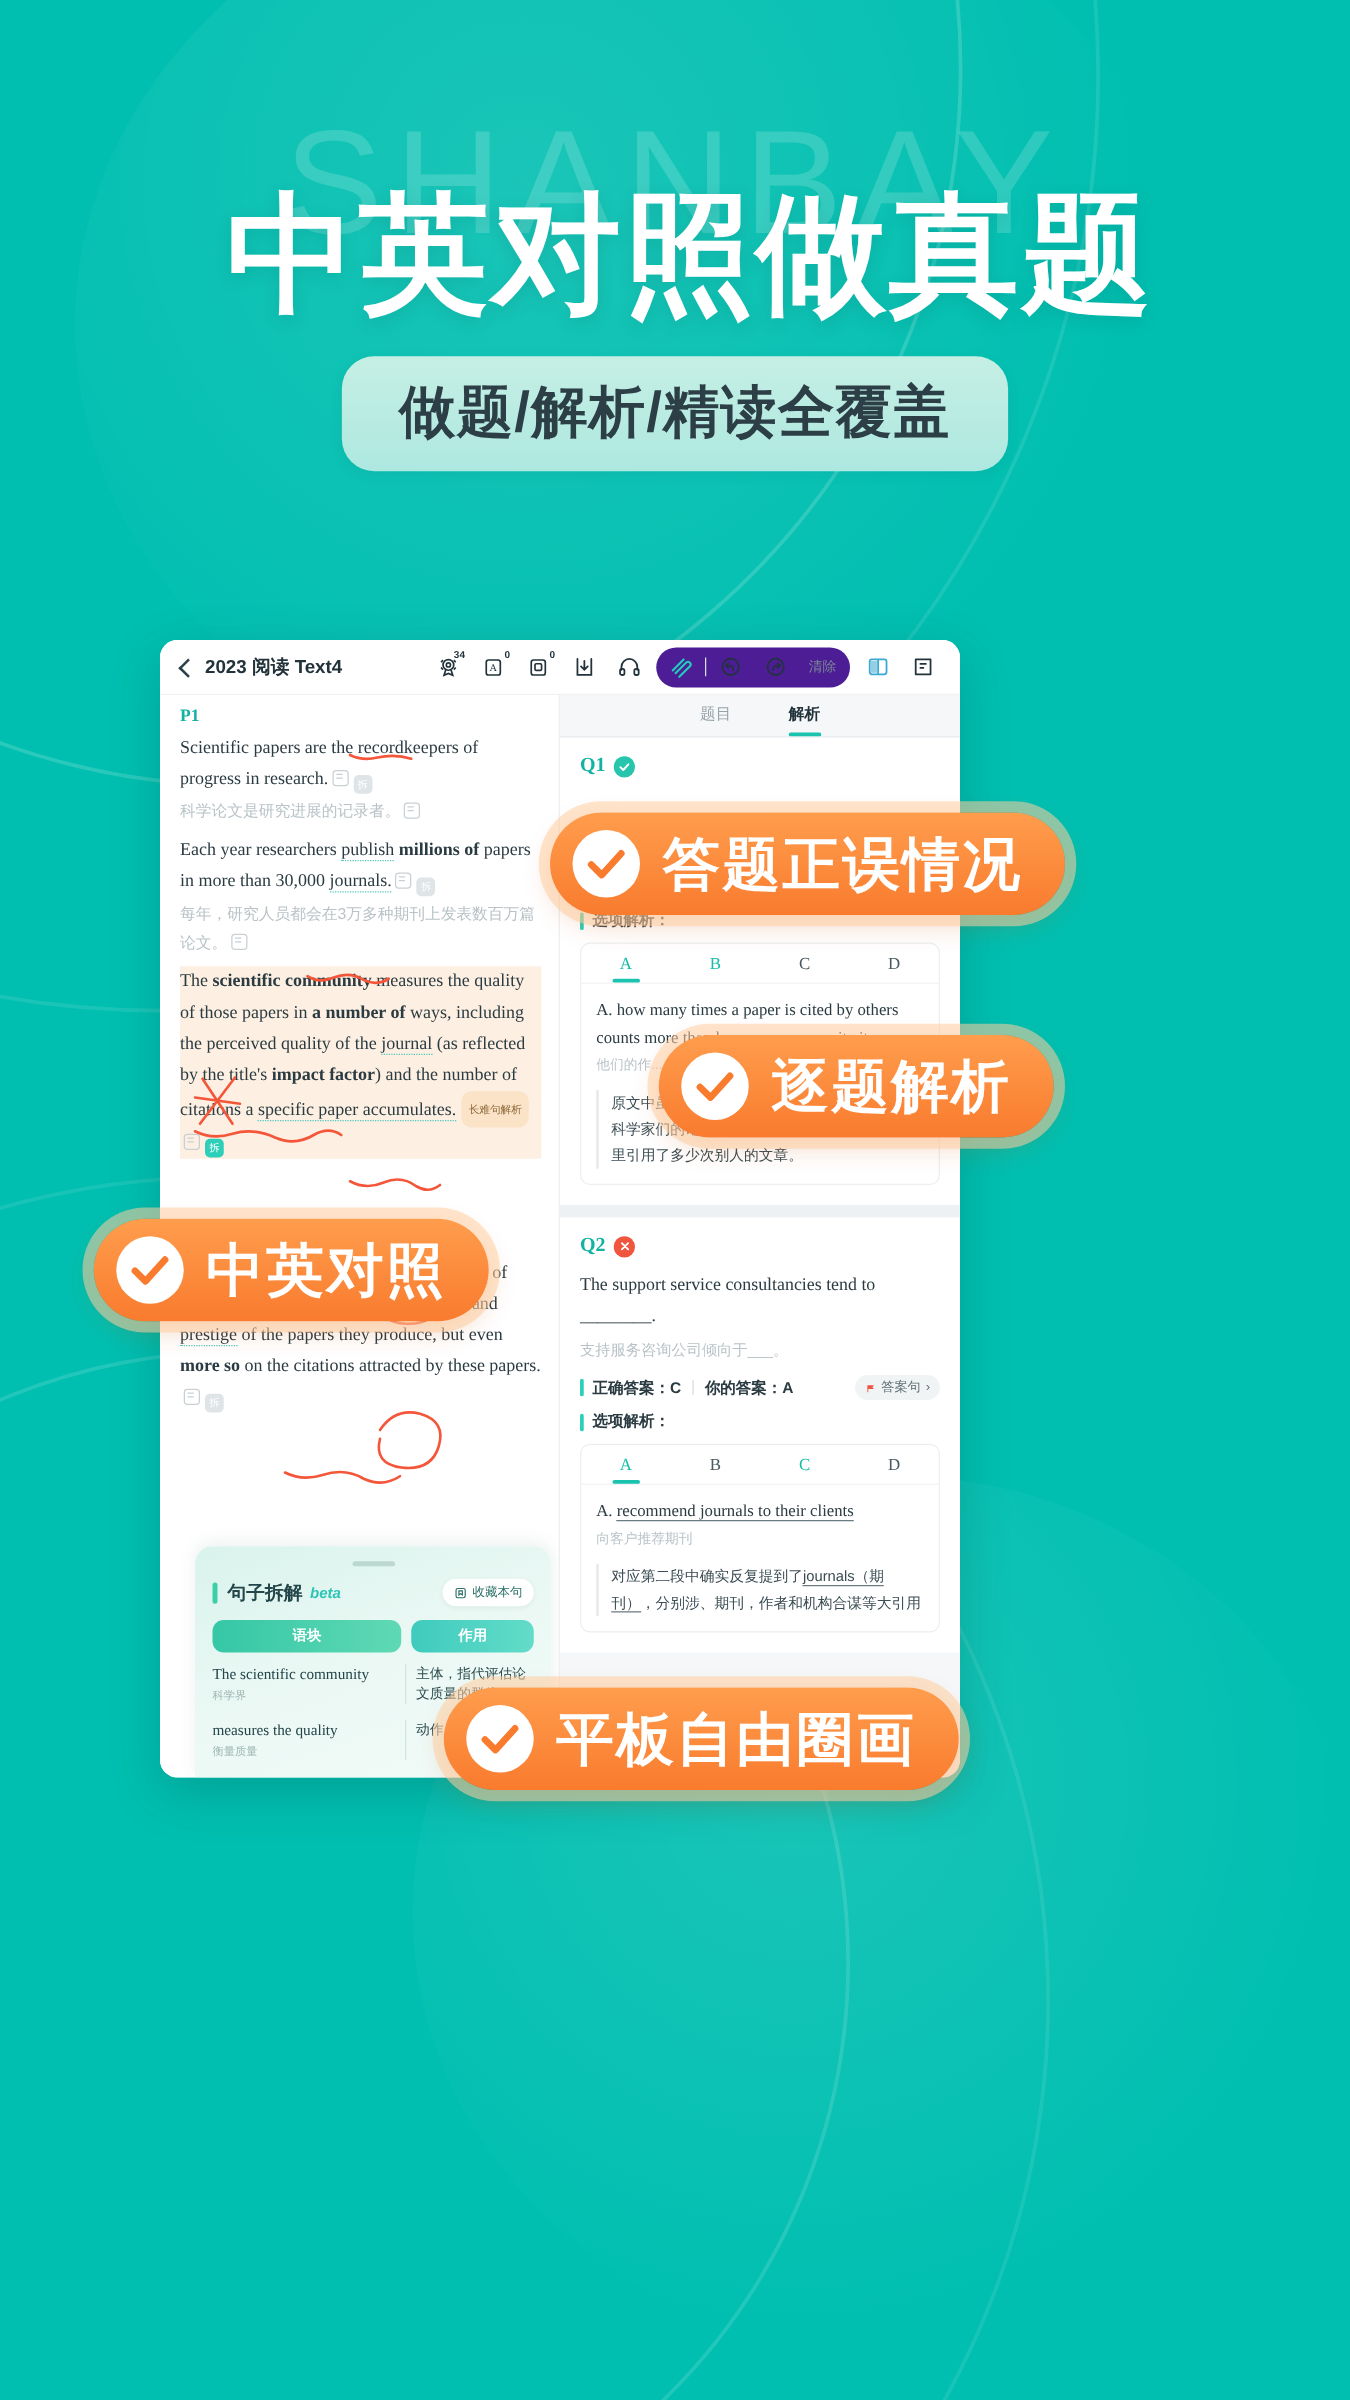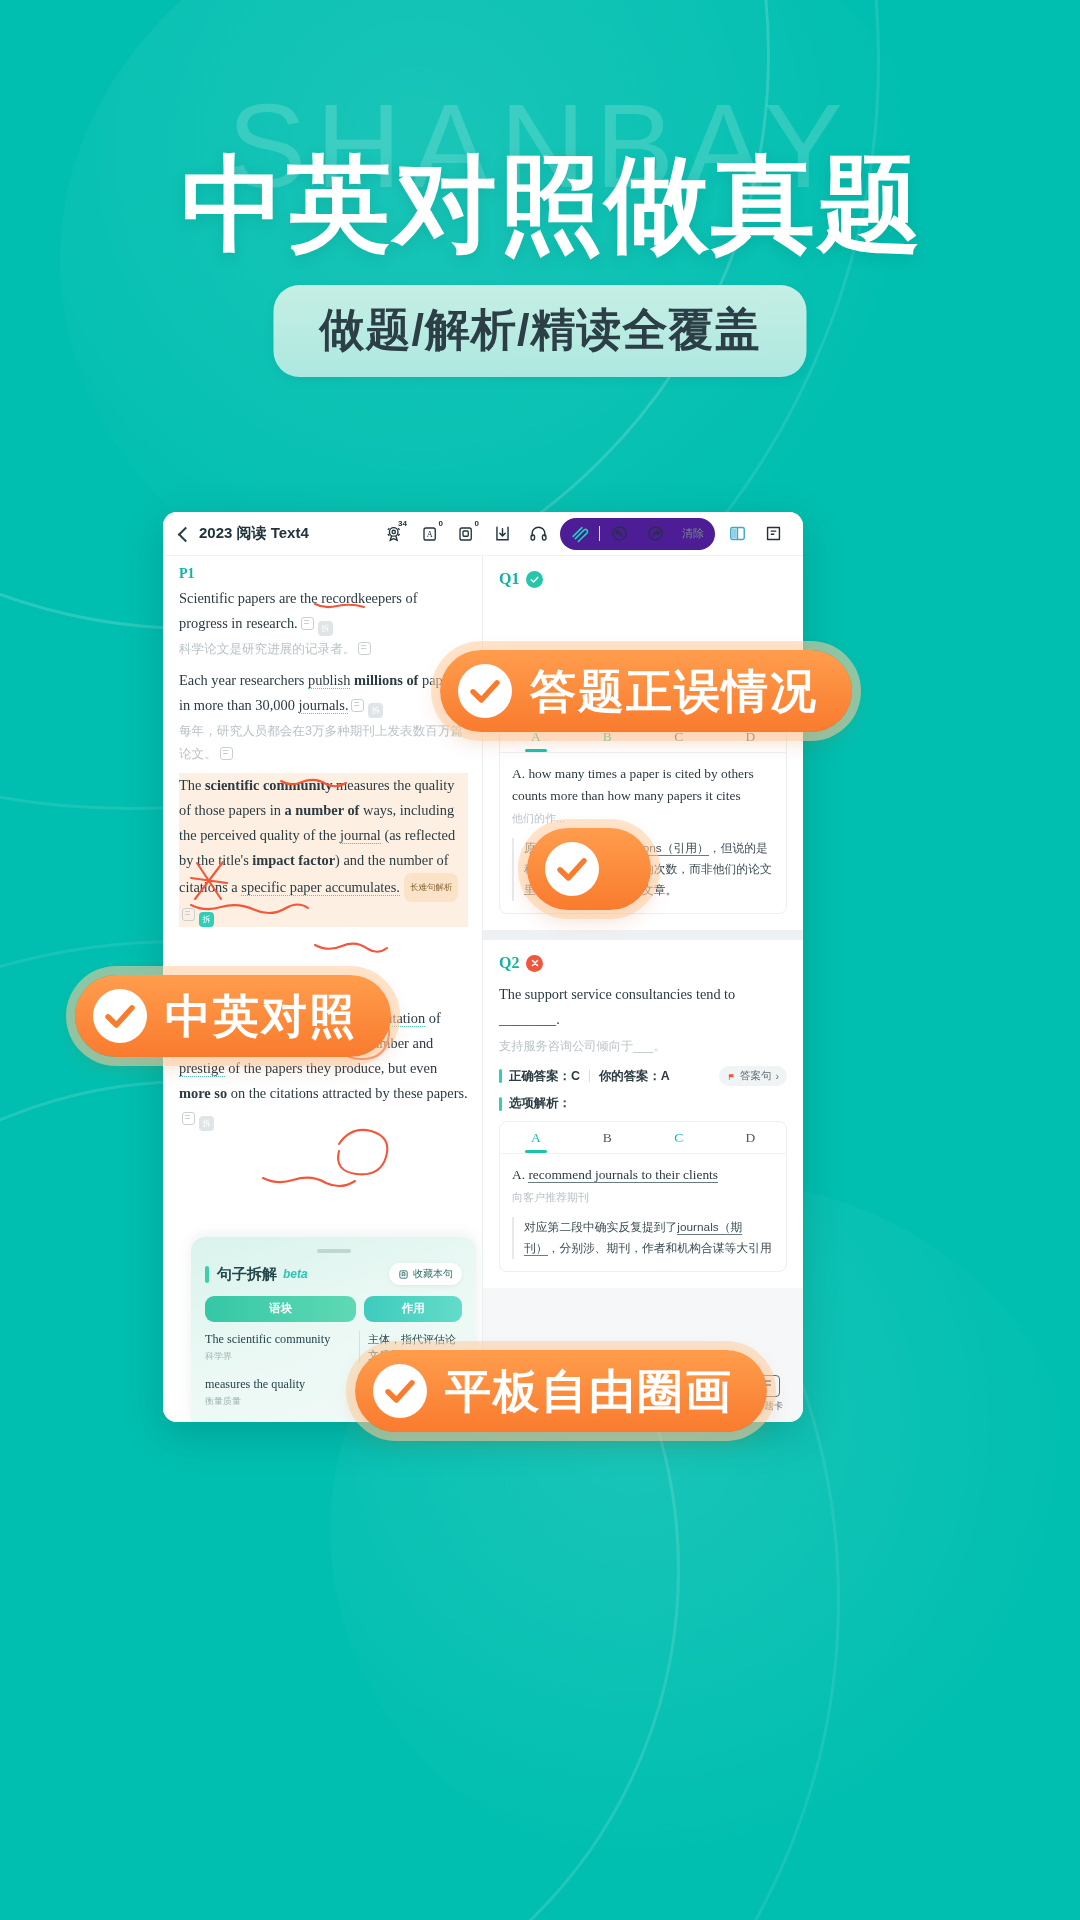--- a/index.html
+++ b/index.html
@@ -61,21 +61,21 @@
   }
 
   
   .tablet{
     position:absolute;left:128px;top:512px;
     width:640px;height:910px;
     background:#ffffff;
     border-radius:14px;
     box-shadow:0 12px 40px rgba(0,60,56,.22);
     overflow:hidden;
-    display:flex;flex-direction:column;margin-left:35px;
+    display:flex;flex-direction:column;
   }
   .tb-topbar{
     height:44px;flex:0 0 44px;
     display:flex;align-items:center;
     padding:0 12px 0 10px;
     border-bottom:1px solid #f0f2f3;
     background:#fff;
   }
   .back-chev{
     width:20px;height:20px;position:relative;flex:0 0 20px;
@@ -476,20 +476,24 @@
           <div class="sb-div"></div>
           <div class="sb-col-b">
             <div class="sb-cell-zh">动作</div>
           </div>
         </div>
       </div>
     </div>
 
     <div class="pane-r">
 
+      <div class="tabs">
+        <div class="tab">题目</div>
+        <div class="tab active">解析</div>
+      </div>
 
       <div class="r-scroll">
 
         <div class="qblock">
           <div class="qhead">
             <span class="qno">Q1</span>
             <span class="qmark ok">
               <svg width="11" height="11" viewBox="0 0 24 24" fill="none" stroke="#fff" stroke-width="3.4" stroke-linecap="round" stroke-linejoin="round">
                   <path d="M5 12.5 L10 17.5 L19 7.5"></path>
                 </svg>
@@ -602,20 +606,21 @@
   </span>
   <span class="txt">答题正误情况</span>
 </div>
 
 <div class="callout co2">
   <span class="ck">
     <svg width="36" height="36" viewBox="0 0 24 24" fill="none" stroke="#F97B2E" stroke-width="3.6" stroke-linecap="round" stroke-linejoin="round">
         <path d="M4 12.5 L9.6 18 L20 6.5"></path>
       </svg>
   </span>
+  <span class="txt">逐题解析</span>
 </div>
 
 <div class="callout co3">
   <span class="ck">
     <svg width="36" height="36" viewBox="0 0 24 24" fill="none" stroke="#F97B2E" stroke-width="3.6" stroke-linecap="round" stroke-linejoin="round">
         <path d="M4 12.5 L9.6 18 L20 6.5"></path>
       </svg>
   </span>
   <span class="txt">中英对照</span>
 </div>

